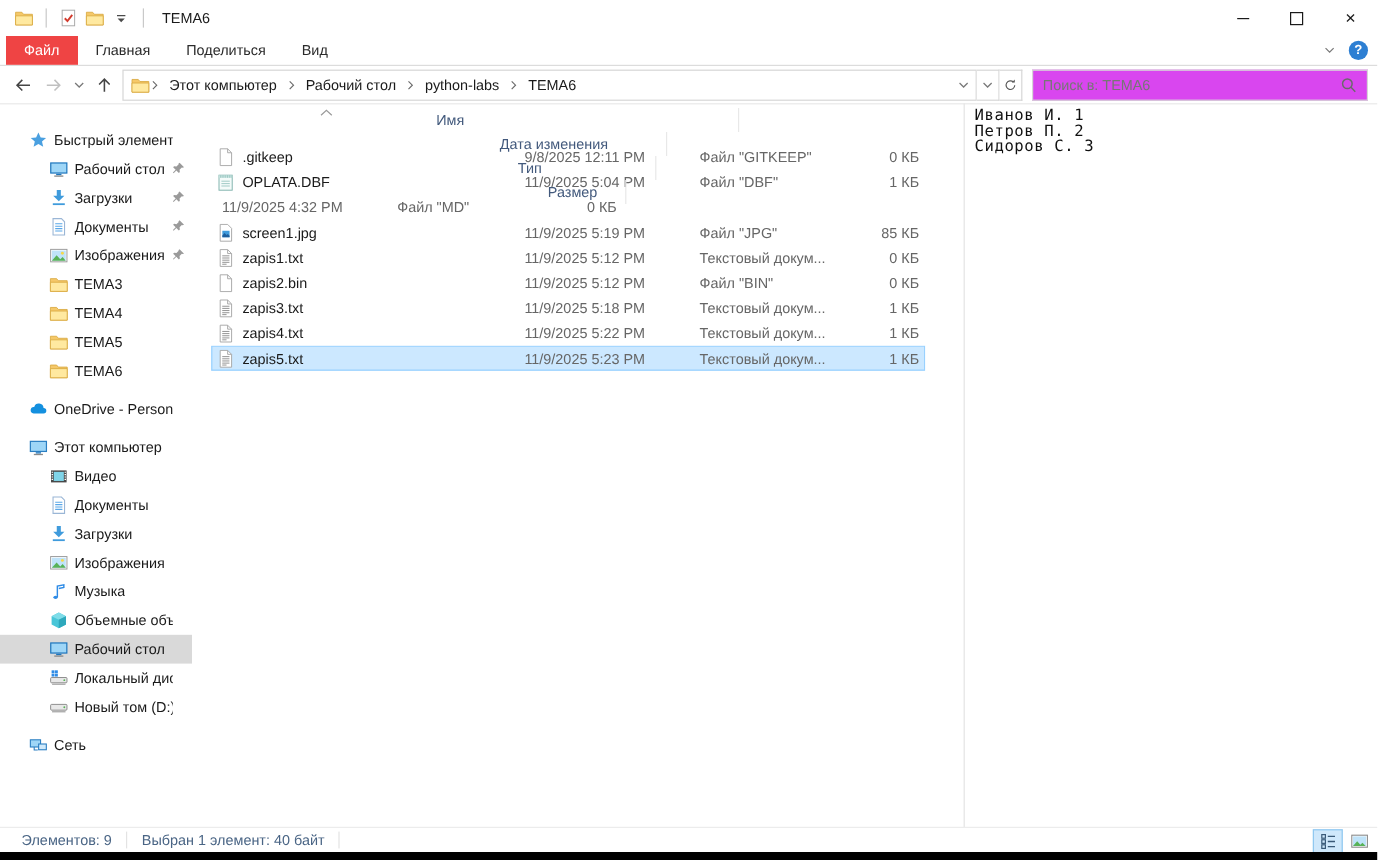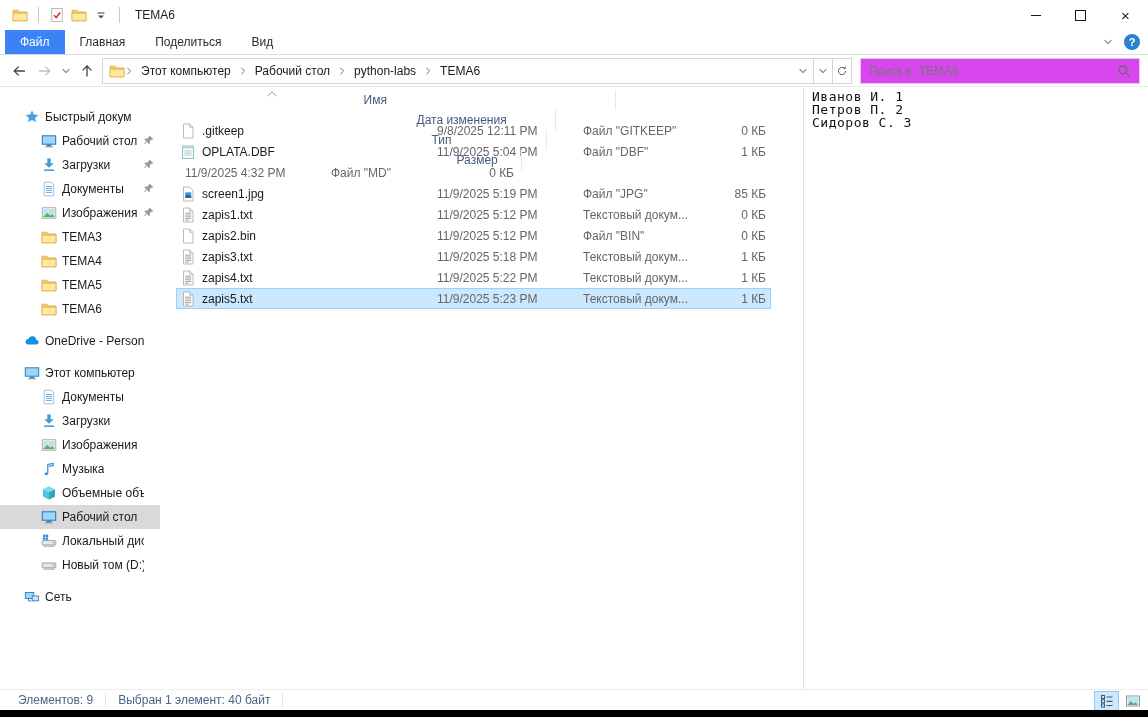--- a/index.html
+++ b/index.html
@@ -131,21 +131,21 @@
           <span class="glyph-max"></span>
         </div>
       <div class="win-btn">
           <span class="glyph-close">×</span>
         </div>
     </div>
   </div>
 
   <div class="ribbonrow">
     <div id="tabs" style="display: flex;">
-        <div class="rtab active" style="background: #3b82f6;">Файл</div>
+        <div class="rtab active" style="background: #ef4444;">Файл</div>
         <div class="rtab">Главная</div>
         <div class="rtab">Поделиться</div>
         <div class="rtab">Вид</div>
       </div>
     <div class="ribbon-right">
       <span class="ic ic-sm" id="i-ribbon-chev">
           <svg viewBox="0 0 16 16">
             <path d="M3.5 5.5L8 10l4.5-4.5" fill="none" stroke="#7a7a7a" stroke-width="1.4"></path>
           </svg>
         </span>
@@ -248,21 +248,21 @@
   </div>
 
   <div class="main">
     <div class="sidebar" id="sidebar">
         <div class="side-item" style="padding-left: 24px;">
           <span class="ic">
             <svg viewBox="0 0 16 16">
               <path d="M8 1.4 9.9 5.5l4.5.4-3.4 3 1 4.4L8 11l-4 2.3 1-4.4-3.4-3 4.5-.4z" fill="#4aa0e0"></path>
             </svg>
           </span>
-          <span class="side-label">Быстрый докум</span>
+          <span class="side-label">Быстрый элемент</span>
         </div>
         <div class="side-item" style="padding-left: 41px;">
           <span class="ic">
             <svg viewBox="0 0 16 16">
               <rect x="1.3" y="2.8" width="13.4" height="8.4" fill="#9ed6f7" stroke="#1d75bc" stroke-width="1"></rect>
               <rect x="5.8" y="11.8" width="4.4" height="1.2" fill="#1d75bc"></rect>
               <rect x="4.2" y="13.2" width="7.6" height="1.1" fill="#8a8a8a"></rect>
             </svg>
           </span>
           <span class="side-label">Рабочий стол</span>
@@ -356,20 +356,30 @@
         <div class="side-spacer"></div>
         <div class="side-item" style="padding-left: 24px;">
           <span class="ic">
             <svg viewBox="0 0 16 16">
               <rect x="1.3" y="2.8" width="13.4" height="8.4" fill="#9ed6f7" stroke="#2a7ec2" stroke-width="1"></rect>
               <rect x="5.8" y="11.8" width="4.4" height="1.2" fill="#2a7ec2"></rect>
               <rect x="4.2" y="13.2" width="7.6" height="1.1" fill="#8a8a8a"></rect>
             </svg>
           </span>
           <span class="side-label">Этот компьютер</span>
+        </div>
+        <div class="side-item" style="padding-left: 41px;">
+          <span class="ic">
+            <svg viewBox="0 0 16 16">
+              <rect x="1.5" y="3" width="13" height="10" fill="#4a4a4a"></rect>
+              <rect x="3.8" y="4.2" width="8.4" height="7.6" fill="#7fd4e8"></rect>
+              <path d="M2 4.5h1.2M2 6.5h1.2M2 8.5h1.2M2 10.5h1.2M12.8 4.5H14M12.8 6.5H14M12.8 8.5H14M12.8 10.5H14" stroke="#fff" stroke-width="0.9"></path>
+            </svg>
+          </span>
+          <span class="side-label">Видео</span>
         </div>
         <div class="side-item" style="padding-left: 41px;">
           <span class="ic">
             <svg viewBox="0 0 16 16">
               <path d="M3.2 1.2h7l2.6 2.6v11H3.2z" fill="#fff" stroke="#9ab6d6" stroke-width="0.9"></path>
               <path d="M5 5.5h6M5 7.5h6M5 9.5h6M5 11.5h6" stroke="#58a6e8" stroke-width="0.9"></path>
             </svg>
           </span>
           <span class="side-label">Документы</span>
         </div>

